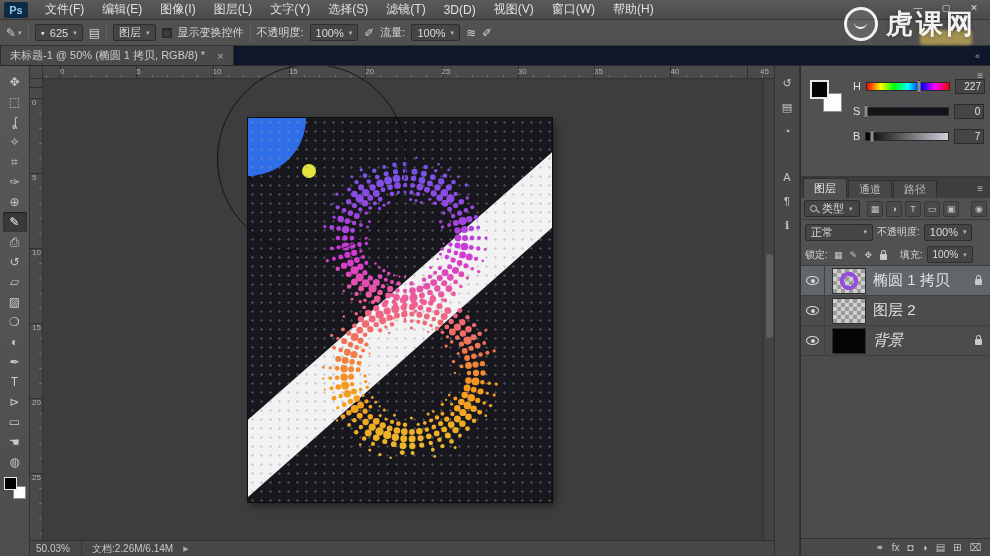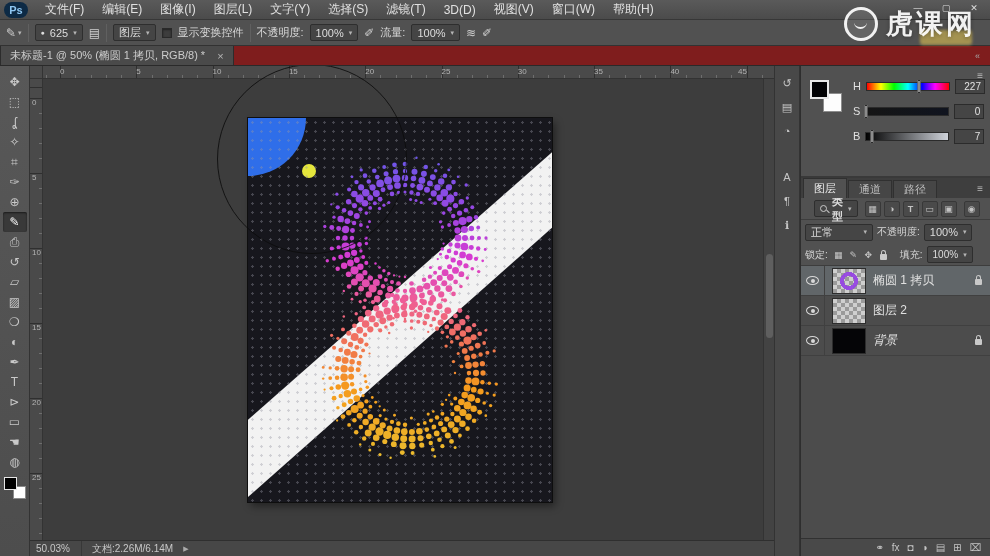--- a/index.html
+++ b/index.html
@@ -1,34 +1,34 @@
 <!DOCTYPE html>
 <html><head>
 <meta charset="utf-8">
 <style>
   *{box-sizing:border-box;margin:0;padding:0;}
   html,body{width:990px;height:556px;overflow:hidden;}
   body{background:#515151;font-family:"Liberation Sans","DejaVu Sans",sans-serif;font-size:11px;color:#d6d6d6;}
 
   
   .menubar{height:20px;display:flex;align-items:center;background:linear-gradient(#5a5a5a,#4b4b4b);border-bottom:1px solid #373737;position:relative;z-index:5;}
-  .ps-logo{width:24px;height:16px;margin:0 8px 0 4px;background:#0d2a45;color:#8ec6f2;font-weight:bold;font-size:11px;display:flex;align-items:center;justify-content:center;border-radius:8px;}
+  .ps-logo{width:24px;height:16px;margin:0 8px 0 4px;background:#0d2a45;color:#8ec6f2;font-weight:bold;font-size:11px;display:flex;align-items:center;justify-content:center;border-radius:2px;}
   .menu-item{padding:0 9px;height:100%;display:flex;align-items:center;font-size:12px;color:#e0e0e0;}
   .win-controls{position:absolute;right:4px;top:1px;display:flex;gap:4px;}
   .win-btn{width:24px;height:14px;display:flex;align-items:center;justify-content:center;font-size:9px;color:#ddd;}
 
   .optionsbar{height:26px;background:#515151;border-bottom:1px solid #323232;display:flex;align-items:center;gap:6px;padding:0 6px;position:relative;z-index:4;}
   .opt-sep{width:1px;height:18px;background:#3c3c3c;border-right:1px solid #606060;}
   .opt-icon{color:#cfcfcf;font-size:12px;display:flex;align-items:center;gap:2px;}
   .dd{background:#454545;border:1px solid #2e2e2e;border-radius:2px;height:17px;display:flex;align-items:center;padding:0 5px;gap:5px;color:#ddd;}
   .dd-arrow{font-size:7px;color:#b5b5b5;}
   .checkbox{width:10px;height:10px;background:#3d3d3d;border:1px solid #292929;box-shadow:inset 0 1px 2px rgba(0,0,0,.45);}
   .opt-label{font-size:11px;color:#d6d6d6;}
 
-  .tabbar{height:20px;background:#7f1d1d;display:flex;align-items:flex-end;border-bottom:1px solid #2a2a2a;position:relative;z-index:3;}
+  .tabbar{height:20px;background:#0f172a;display:flex;align-items:flex-end;border-bottom:1px solid #2a2a2a;position:relative;z-index:3;}
   .doctab{height:19px;background:#4a4a4a;border-right:1px solid #2c2c2c;border-left:1px solid #2c2c2c;display:flex;align-items:center;padding:0 9px;gap:12px;font-size:11px;color:#cccccc;}
   .doctab-close{color:#b5b5b5;font-size:11px;}
   .dock-collapse{margin-left:auto;margin-right:10px;color:#a8a8a8;font-size:9px;margin-bottom:4px;}
 
   
   .main{display:flex;height:490px;}
 
   .toolbar{width:30px;background:linear-gradient(#585858,#4d4d4d);border-right:1px solid #333;display:flex;flex-direction:column;align-items:center;padding-top:6px;flex:none;}
   .tool{width:24px;height:20px;display:flex;align-items:center;justify-content:center;color:#c9c9c9;font-size:12px;border-radius:2px;flex:none;}
   .tool.selected{background:#393939;box-shadow:inset 0 1px 2px rgba(0,0,0,.55);color:#fff;}
@@ -85,21 +85,21 @@
   .smarker{position:absolute;top:-3px;width:3px;height:13px;background:#ededed;border:1px solid #2a2a2a;transform:translateX(-50%);}
   .sval{width:30px;height:15px;background:#454545;border:1px solid #2b2b2b;font-size:10px;color:#e2e2e2;display:flex;align-items:center;justify-content:flex-end;padding-right:3px;flex:none;}
   .sarrows{display:flex;flex-direction:column;color:#b5b5b5;font-size:5px;line-height:4px;}
   .sunit{width:9px;font-size:10px;color:#cfcfcf;}
 
   .layers-panel{flex:1;display:flex;flex-direction:column;min-height:0;}
   .ptabs{height:20px;display:flex;align-items:flex-end;background:#3e3e3e;padding-left:2px;position:relative;flex:none;}
   .ptab{height:18px;padding:0 10px;display:flex;align-items:center;font-size:11px;color:#bdbdbd;background:#464646;border:1px solid #303030;border-bottom:none;margin-right:1px;}
   .ptab.active{background:#515151;color:#ececec;height:20px;}
   .ptabs .panel-menu{top:5px;}
-  .filter-row{height:22px;display:flex;align-items:center;gap:7px;padding:0 13px;border-bottom:1px solid #3d3d3d;flex:none;font-weight:bold;}
+  .filter-row{height:22px;display:flex;align-items:center;gap:7px;padding:0 3px;border-bottom:1px solid #3d3d3d;flex:none;}
   .mini-mag{width:7px;height:7px;border:1px solid #c9c9c9;border-radius:50%;position:relative;flex:none;}
   .mini-mag::after{content:"";position:absolute;left:5px;top:5px;width:4px;height:1px;background:#c9c9c9;transform:rotate(45deg);}
   .ficon{width:16px;height:16px;display:flex;align-items:center;justify-content:center;color:#c3c3c3;font-size:9px;background:#4a4a4a;border:1px solid #383838;border-radius:2px;flex:none;}
   .blend-row{height:24px;display:flex;align-items:center;gap:4px;padding:0 4px;flex:none;}
   .lock-row{height:22px;display:flex;align-items:center;gap:4px;padding:0 4px;font-size:10px;border-bottom:1px solid #3d3d3d;flex:none;}
   .lock-icon{width:13px;height:14px;display:flex;align-items:center;justify-content:center;color:#c5c5c5;font-size:9px;}
   .mini-lock{width:7px;height:6px;background:#c9c9c9;border-radius:1px;position:relative;margin-top:4px;display:inline-block;}
   .mini-lock::before{content:"";position:absolute;left:1px;top:-4px;width:3px;height:4px;border:1px solid #c9c9c9;border-bottom:none;border-radius:3px 3px 0 0;}
 
   .layers-list{flex:1;background:#4c4c4c;overflow:hidden;}
@@ -109,21 +109,21 @@
   .eye{width:13px;height:9px;border:1px solid #d8d8d8;border-radius:50%;position:relative;}
   .eye::after{content:"";position:absolute;left:50%;top:50%;transform:translate(-50%,-50%);width:4px;height:4px;background:#d8d8d8;border-radius:50%;}
   .thumb{width:34px;height:26px;margin:0 7px;border:1px solid #2d2d2d;position:relative;flex:none;overflow:hidden;
     background-color:#cfcfcf;background-image:linear-gradient(45deg,#9a9a9a 25%,transparent 25%,transparent 75%,#9a9a9a 75%),linear-gradient(45deg,#9a9a9a 25%,transparent 25%,transparent 75%,#9a9a9a 75%);background-size:8px 8px;background-position:0 0,4px 4px;}
   .thumb .ov{position:absolute;inset:0;}
   .ov-ellipse2{background:radial-gradient(circle at 50% 50%,transparent 5px,rgba(150,70,226,.95) 5px 9px,transparent 9px);}
   .ov-ellipse1{background:radial-gradient(circle at 50% 50%,transparent 5px,rgba(230,70,170,.95) 5px 9px,transparent 9px);}
   .ov-dots{background:linear-gradient(180deg,#9a46e2,#ef5f93 55%,#f59a1c);opacity:.9;}
   .ov-rect{background:linear-gradient(110deg,rgba(23,23,29,.95) 26%,#f4f4f4 26% 88%,rgba(23,23,29,.95) 88%);}
   .ov-black{background:#050507;}
-  .layer-name{font-size:12px;color:#e0e0e0;flex:1;white-space:nowrap;overflow:hidden;}
+  .layer-name{font-size:15px;color:#e0e0e0;flex:1;white-space:nowrap;overflow:hidden;}
   .layer-name.italic{font-style:italic;}
   .layer-lock{margin-right:8px;flex:none;}
 
   .panel-bottom{height:18px;background:#494949;border-top:1px solid #313131;display:flex;align-items:center;justify-content:flex-end;gap:8px;padding:0 9px;flex:none;}
   .pb-icon{color:#c5c5c5;font-size:10px;}
 
   
   .watermark{position:fixed;right:14px;top:6px;display:flex;align-items:center;gap:8px;z-index:99;pointer-events:none;opacity:.92;}
   .wm-logo{width:34px;height:34px;border-radius:50%;border:3px solid #fff;background:rgba(255,255,255,.12);position:relative;}
   .wm-logo::after{content:"";position:absolute;left:7px;top:12px;width:13px;height:5px;border-bottom:2px solid #fff;border-radius:0 0 8px 8px;}
@@ -235,21 +235,21 @@
       <div class="ruler-top">
           <div class="ruler-num" style="left: 17px;">0</div>
           <div class="ruler-num" style="left: 93.3px;">5</div>
           <div class="ruler-num" style="left: 169.6px;">10</div>
           <div class="ruler-num" style="left: 245.9px;">15</div>
           <div class="ruler-num" style="left: 322.2px;">20</div>
           <div class="ruler-num" style="left: 398.5px;">25</div>
           <div class="ruler-num" style="left: 474.8px;">30</div>
           <div class="ruler-num" style="left: 551.1px;">35</div>
           <div class="ruler-num" style="left: 627.4px;">40</div>
-          <div class="ruler-num" style="left: 695px;">45</div>
+          <div class="ruler-num" style="left: 717px;">45</div>
         </div>
       <div class="ruler-left">
           <div class="ruler-num" style="top: 19px;">0</div>
           <div class="ruler-num" style="top: 94px;">5</div>
           <div class="ruler-num" style="top: 169px;">10</div>
           <div class="ruler-num" style="top: 244px;">15</div>
           <div class="ruler-num" style="top: 319px;">20</div>
           <div class="ruler-num" style="top: 394px;">25</div>
         </div>
 

